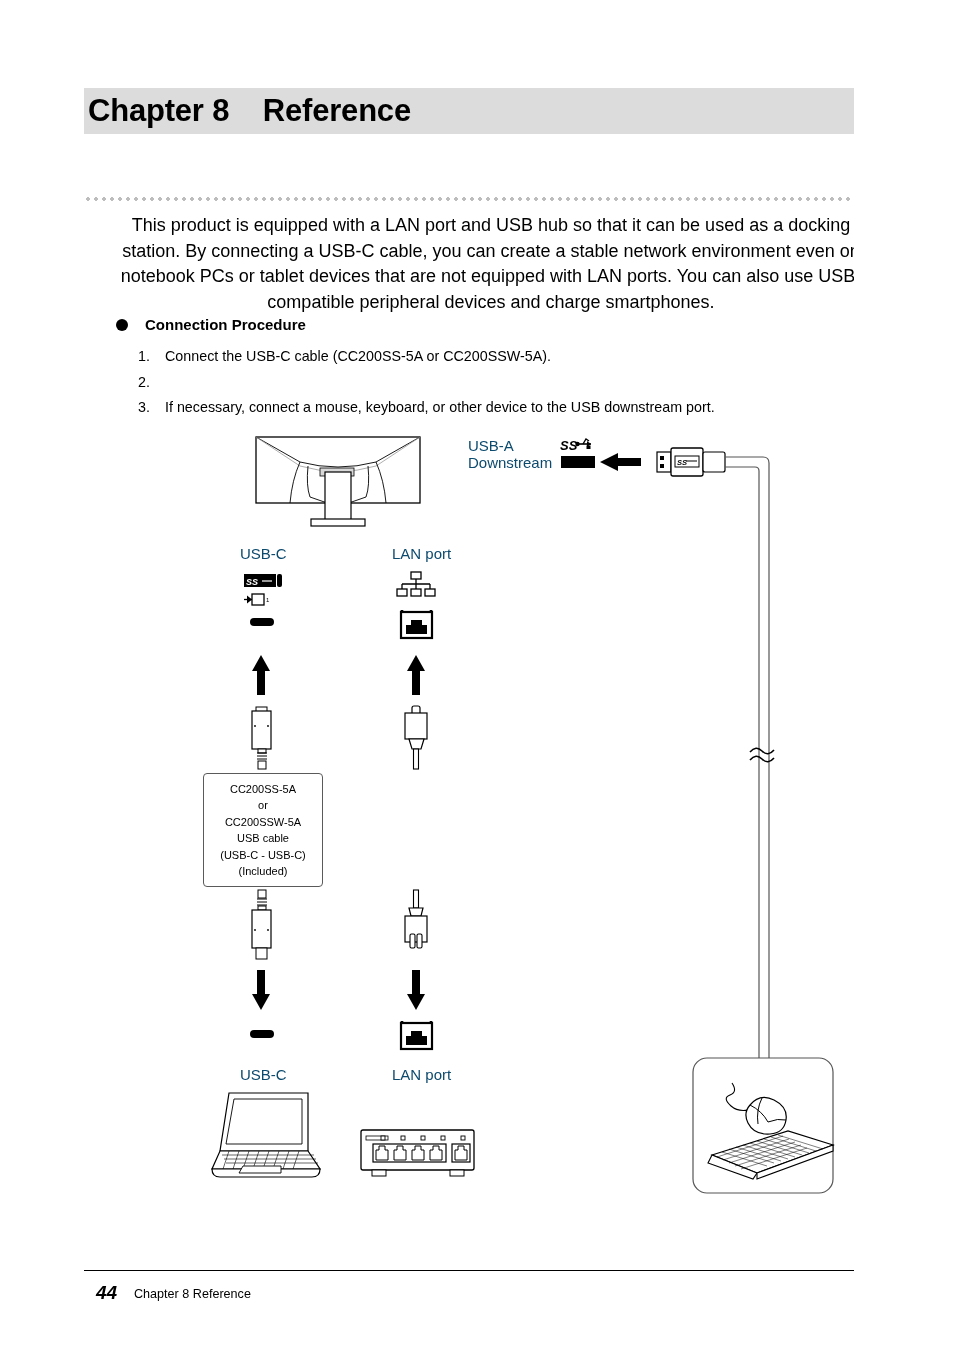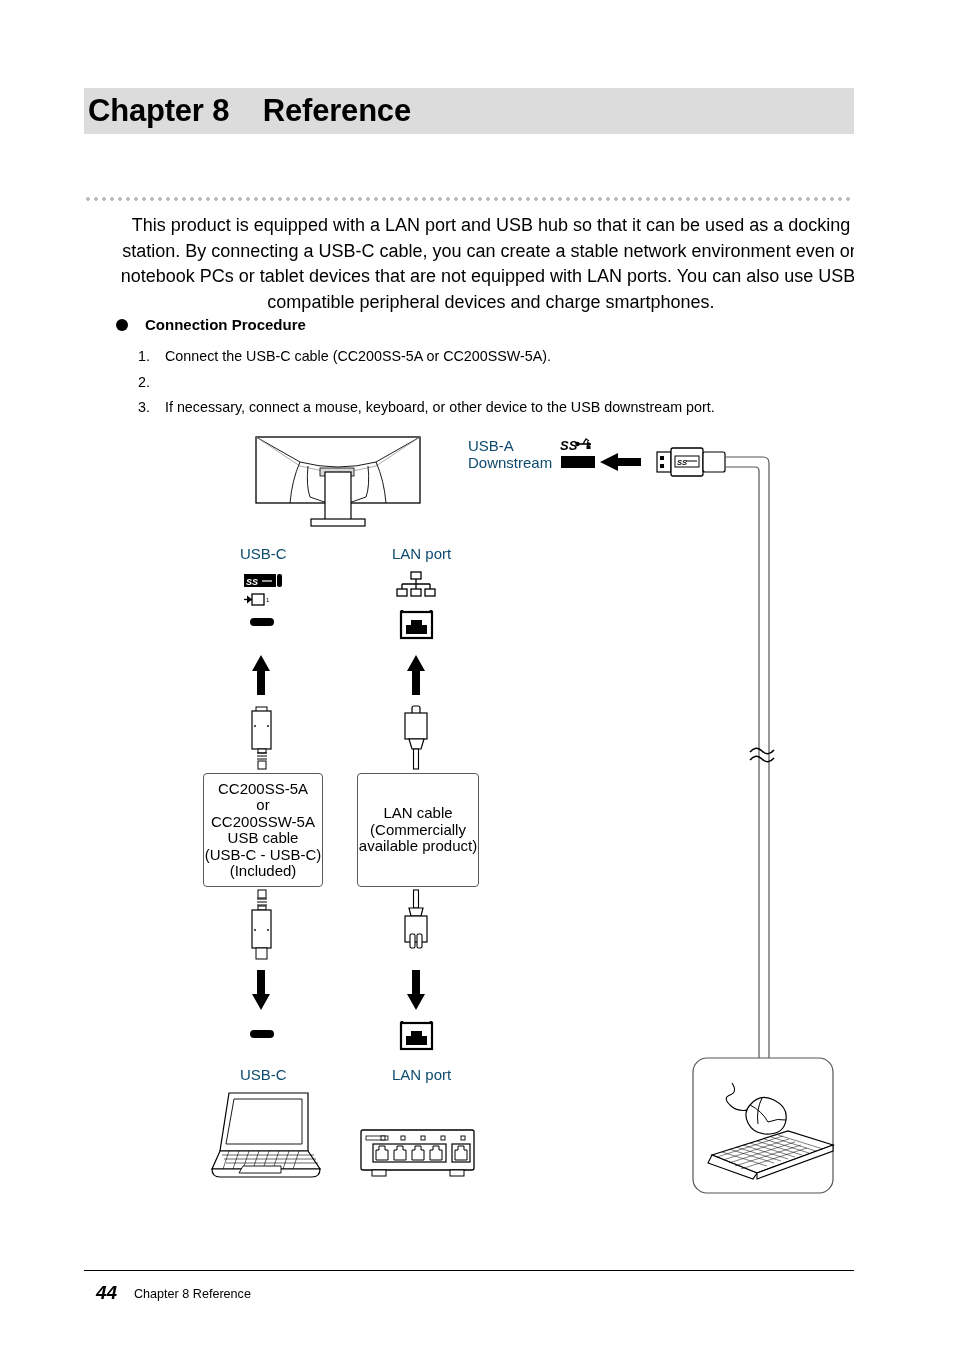--- a/index.html
+++ b/index.html
@@ -117,21 +117,21 @@
     font-size: 15px;
     line-height: 17px;
     white-space: pre;
     color: #0c4a6e;
   }
   .dg-box {
     position: absolute;
     border: 1px solid #5a5a5a;
     border-radius: 4px;
     background: #fff;
-    font-size: 15px;
+    font-size: 11px;
     line-height: 16.5px;
     text-align: center;
     display: flex;
     flex-direction: column;
     justify-content: center;
     align-items: center;
   }
 
   
   .footer-rule {
@@ -399,23 +399,18 @@
 
   <div class="dg-box" style="left:203px; top:773px; width:118px; height:112px;">
     <div>CC200SS-5A</div>
     <div>or</div>
     <div>CC200SSW-5A</div>
     <div>USB cable</div>
     <div>(USB-C - USB-C)</div>
     <div>(Included)</div>
   </div>
 
-  <div class="dg-box" style="left:357px; top:773px; width:120px; height:112px;">
-    <div>LAN cable</div>
-    <div>(Commercially</div>
-    <div>available product)</div>
-  </div>
 
   <div class="footer-rule"></div>
   <div class="footer-page">44</div>
   <div class="footer-text">Chapter 8 Reference</div>
 
 </div>
 
 </body></html>

